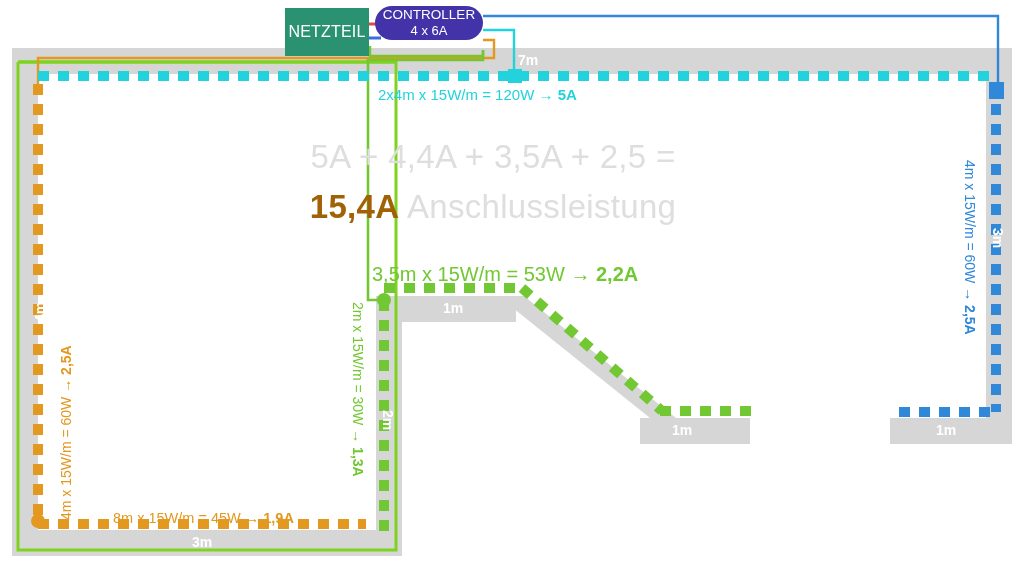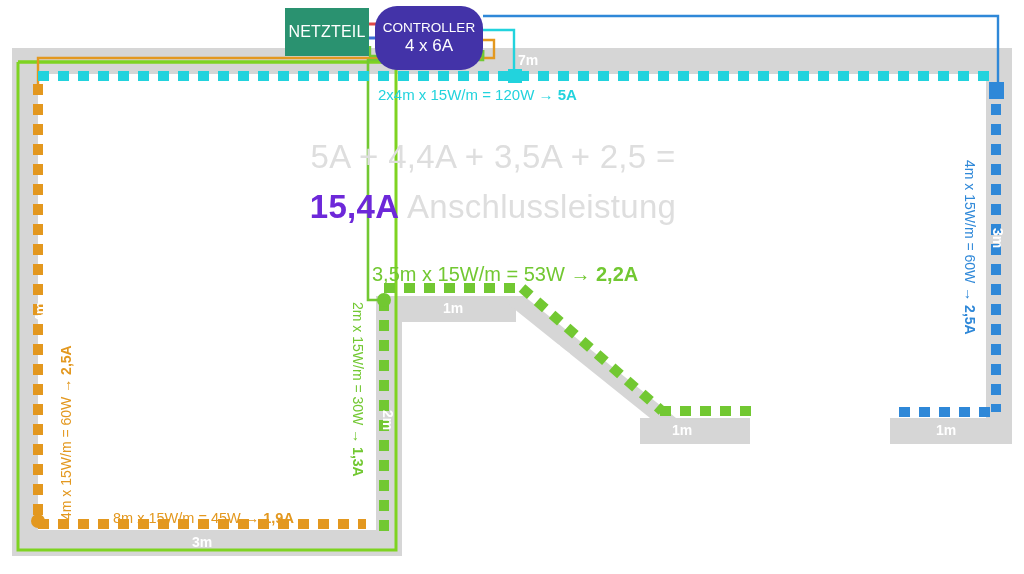--- a/index.html
+++ b/index.html
@@ -2,30 +2,30 @@
 <html><head>
 <meta charset="utf-8">
 <style>
   html,body{margin:0;padding:0;background:#ffffff;}
   body{font-family:"Liberation Sans", sans-serif;}
   #stage{position:relative;width:1024px;height:574px;overflow:hidden;background:#ffffff;}
   #svg{position:absolute;left:0;top:0;width:1024px;height:574px;}
   .box{position:absolute;box-sizing:border-box;display:flex;flex-direction:column;
        align-items:center;justify-content:center;color:#ffffff;text-align:center;}
   #netzteil{left:285px;top:8px;width:84px;height:48px;background:#2a9270;font-size:16px;letter-spacing:.2px;}
-  #controller{left:375px;top:6px;width:108px;height:64px;background:#4333a8;border-radius:22px;
+  #controller{left:375px;top:6px;width:108px;height:34px;background:#4333a8;border-radius:22px;
               font-size:13.5px;line-height:1.18;}
-  #controller .l2{font-size:17px;}
+  #controller .l2{font-size:13px;}
   .lbl{position:absolute;white-space:nowrap;}
   .dim{color:#ffffff;font-weight:bold;font-size:14px;text-shadow:none;}
   .amp{font-weight:bold;}
   .vtxt{transform-origin:0 0;}
   #wmark{position:absolute;left:258px;top:132px;width:470px;color:#dedede;
          font-size:33px;line-height:1.5;text-align:center;font-weight:400;letter-spacing:.3px;}
-  #wmark b{font-weight:bold;color:#6d28d9;text-align:right;}
+  #wmark b{font-weight:bold;color:#a16207;text-align:right;}
   .c-cyan{color:#22d3dd;}
   .c-blue{color:#2f88d8;}
   .c-orange{color:#e3981f;}
   .c-green{color:#72c832;}
 </style>
 </head>
 <body>
 
 <div id="stage">
 

